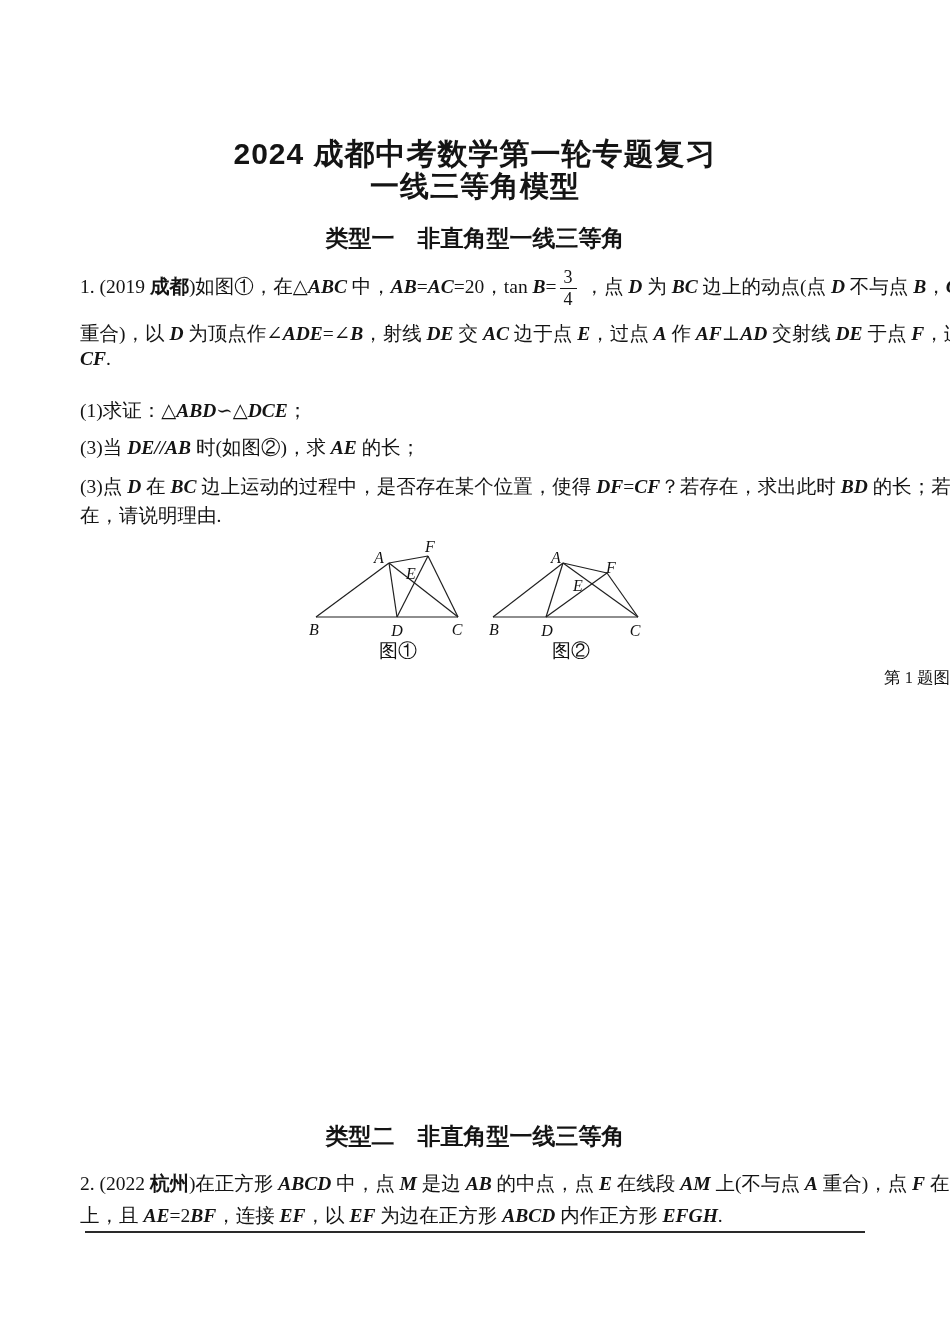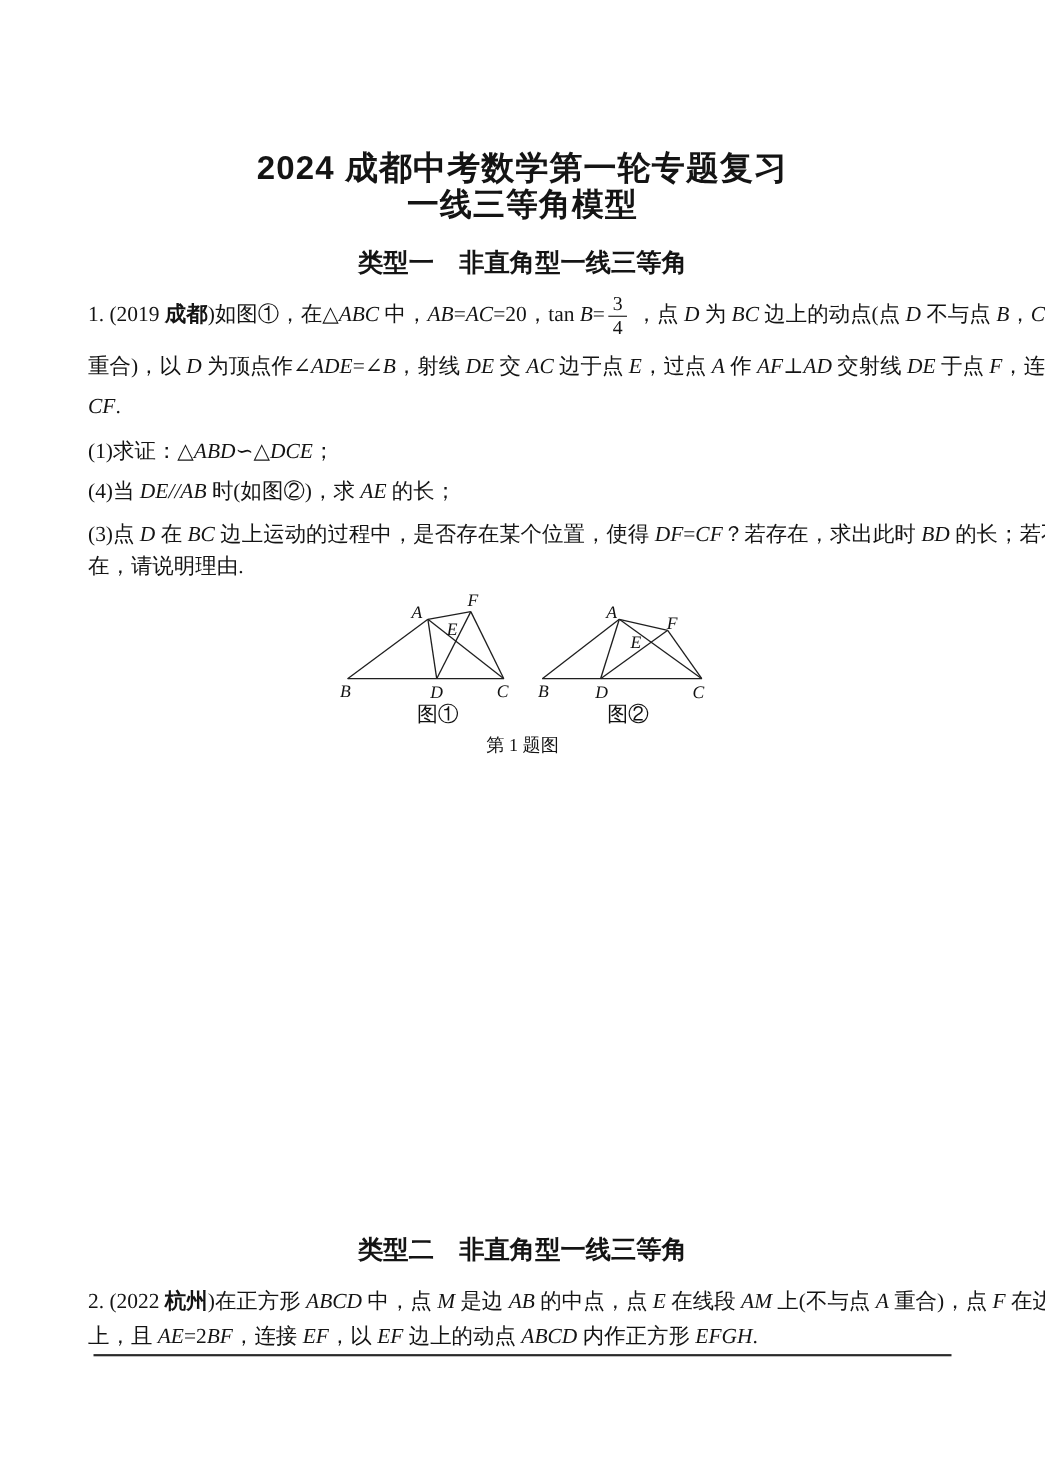--- a/index.html
+++ b/index.html
@@ -8,51 +8,51 @@
     font-family:"Liberation Serif","DejaVu Serif",serif;color:#141414;
     overflow:hidden;
   }
   .abs{position:absolute;}
   .center{left:0;right:0;text-align:center;}
   .title{font-family:"Liberation Sans","DejaVu Sans",sans-serif;font-weight:bold;font-size:30px;line-height:36px;letter-spacing:1px;}
   .subtitle{font-family:"Liberation Sans","DejaVu Sans",sans-serif;font-weight:bold;font-size:29px;line-height:34px;letter-spacing:1px;}
   .sec-heading{font-family:"Liberation Sans","DejaVu Sans",sans-serif;font-weight:bold;font-size:23px;line-height:28px;}
   .bodyline{left:80px;width:800px;font-size:19.5px;line-height:22px;white-space:nowrap;}
   .tallline{line-height:40px;}
-  .it{font-style:italic;font-family:"Liberation Serif","DejaVu Serif",serif;}
+  .it{font-style:italic;font-family:"Liberation Serif","DejaVu Serif",serif;font-weight:bold;}
   .hei{font-family:"Liberation Sans","DejaVu Sans",sans-serif;font-weight:bold;margin-top:12px;}
   .frac{display:inline-block;vertical-align:middle;text-align:center;font-size:18px;margin:0 3px;}
   .frac .num{display:block;line-height:21px;border-bottom:1.6px solid #141414;padding:0 4px;}
   .frac .den{display:block;line-height:21px;}
-  .figcaption{font-size:16.5px;line-height:20px;}
+  .figcaption{font-size:16.5px;line-height:20px;text-align:right;}
   .divider{left:85px;width:780px;height:2px;background:#2a2a2a;}
   svg .edge{stroke:#1f1f1f;stroke-width:1.2;fill:none;}
   svg .vlabel{font:italic 16px "Liberation Serif","DejaVu Serif",serif;fill:#111;}
   svg .figcap{font:19px "Liberation Serif","DejaVu Serif",serif;fill:#111;}
 </style>
 </head>
 <body>
 
 <div>
 
   <div class="abs center title" style="top:136px">2024 成都中考数学第一轮专题复习</div>
 
   <div class="abs center subtitle" style="top:169px">一线三等角模型</div>
 
   <div class="abs center sec-heading" style="top:224px">类型一　非直角型一线三等角</div>
 
   <div class="abs bodyline tallline" style="top:266px"><span>1. (2019 </span><span class="hei">成都</span><span>)如图①，在△</span><span class="it">ABC</span><span> 中，</span><span class="it">AB</span><span>=</span><span class="it">AC</span><span>=20，tan </span><span class="it">B</span><span>=</span><span class="frac"><span class="num">3</span><span class="den">4</span></span><span> ，点 </span><span class="it">D</span><span> 为 </span><span class="it">BC</span><span> 边上的动点(点 </span><span class="it">D</span><span> 不与点 </span><span class="it">B</span><span>，</span><span class="it">C</span></div>
 
   <div class="abs bodyline" style="top:323px"><span>重合)，以 </span><span class="it">D</span><span> 为顶点作∠</span><span class="it">ADE</span><span>=∠</span><span class="it">B</span><span>，射线 </span><span class="it">DE</span><span> 交 </span><span class="it">AC</span><span> 边于点 </span><span class="it">E</span><span>，过点 </span><span class="it">A</span><span> 作 </span><span class="it">AF</span><span>⊥</span><span class="it">AD</span><span> 交射线 </span><span class="it">DE</span><span> 于点 </span><span class="it">F</span><span>，连接</span></div>
 
-  <div class="abs bodyline" style="top:359px"><span class="it">CF</span><span>.</span></div>
+  <div class="abs bodyline" style="top:348px"><span class="it">CF</span><span>.</span></div>
 
   <div class="abs bodyline" style="top:400px"><span>(1)求证：△</span><span class="it">ABD</span><span>∽△</span><span class="it">DCE</span><span>；</span></div>
 
-  <div class="abs bodyline" style="top:437px"><span>(4)当 </span><span class="it">DE//AB</span><span> 时(如图②)，求 </span><span class="it">AE</span><span> 的长；</span></div>
+  <div class="abs bodyline" style="top:437px"><span>(3)当 </span><span class="it">DE//AB</span><span> 时(如图②)，求 </span><span class="it">AE</span><span> 的长；</span></div>
 
   <div class="abs bodyline" style="top:476px"><span>(3)点 </span><span class="it">D</span><span> 在 </span><span class="it">BC</span><span> 边上运动的过程中，是否存在某个位置，使得 </span><span class="it">DF</span><span>=</span><span class="it">CF</span><span>？若存在，求出此时 </span><span class="it">BD</span><span> 的长；若不存</span></div>
 
   <div class="abs bodyline" style="top:505px"><span>在，请说明理由.</span></div>
 
   <svg id="fig-svg" class="abs" style="left:280px;top:533px" width="400" height="130" viewBox="0 0 400 130">
       <line x1="36" y1="84" x2="109" y2="30" class="edge"></line>
       <line x1="36" y1="84" x2="178" y2="84" class="edge"></line>
       <line x1="109" y1="30" x2="178" y2="84" class="edge"></line>
       <line x1="109" y1="30" x2="117" y2="84" class="edge"></line>
@@ -81,17 +81,17 @@
       <text x="331" y="34" class="vlabel" text-anchor="middle" dominant-baseline="central">F</text>
       <text x="291" y="117" class="figcap" text-anchor="middle" dominant-baseline="central">图②</text>
     </svg>
 
   <div class="abs center figcaption" style="top:668px">第 1 题图</div>
 
   <div class="abs center sec-heading" style="top:1122px">类型二　非直角型一线三等角</div>
 
   <div class="abs bodyline" style="top:1172px"><span>2. (2022 </span><span class="hei">杭州</span><span>)在正方形 </span><span class="it">ABCD</span><span> 中，点 </span><span class="it">M</span><span> 是边 </span><span class="it">AB</span><span> 的中点，点 </span><span class="it">E</span><span> 在线段 </span><span class="it">AM</span><span> 上(不与点 </span><span class="it">A</span><span> 重合)，点 </span><span class="it">F</span><span> 在边 </span></div>
 
-  <div class="abs bodyline" style="top:1205px"><span>上，且 </span><span class="it">AE</span><span>=2</span><span class="it">BF</span><span>，连接 </span><span class="it">EF</span><span>，以 </span><span class="it">EF</span><span> 边上的动点 </span><span class="it">ABCD</span><span> 内作正方形 </span><span class="it">EFGH</span><span>.</span></div>
+  <div class="abs bodyline" style="top:1205px"><span>上，且 </span><span class="it">AE</span><span>=2</span><span class="it">BF</span><span>，连接 </span><span class="it">EF</span><span>，以 </span><span class="it">EF</span><span> 为边在正方形 </span><span class="it">ABCD</span><span> 内作正方形 </span><span class="it">EFGH</span><span>.</span></div>
 
   <div class="abs divider" style="top:1231px"></div>
 
 </div>
 
 </body></html>

